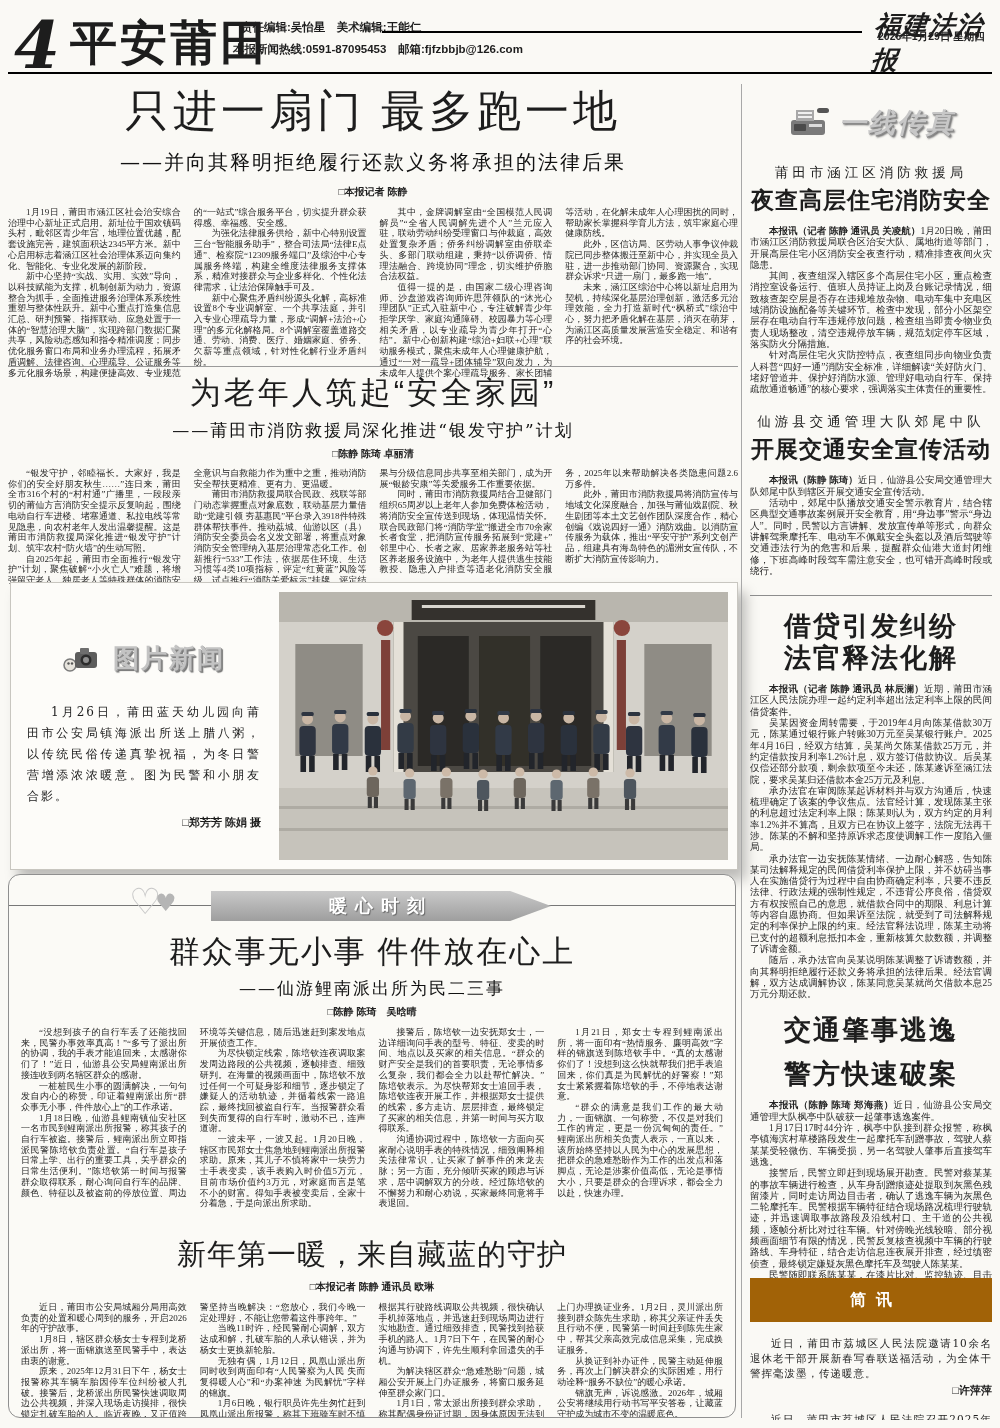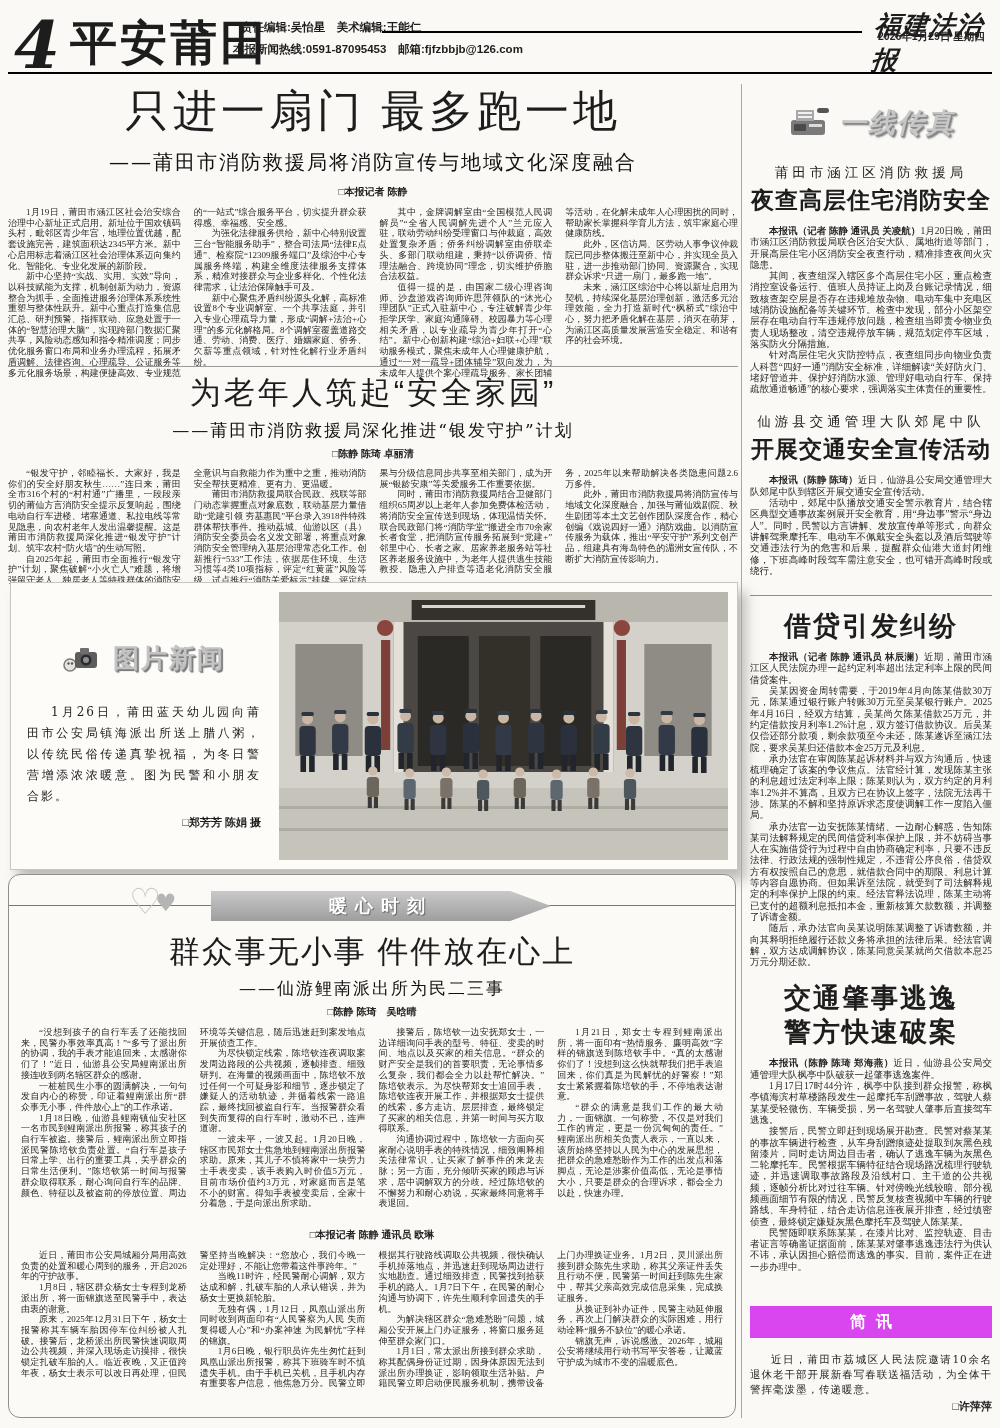--- a/index.html
+++ b/index.html
@@ -71,41 +71,41 @@
   .side-banner{display:flex;align-items:center;justify-content:center;gap:8px;margin-top:16px;height:46px;}
   .side-banner .label{font:italic 900 27px "Liberation Sans", sans-serif;color:#c7c7c7;text-shadow:1px 1px 0 #8a8a8a,2px 2px 2px #6b6b6b;letter-spacing:2px;}
   .kicker{font-family:"DejaVu Serif", serif;font-size:13.5px;letter-spacing:4px;text-align:center;margin-top:18px;}
   .side-h{font-family:"Liberation Sans", sans-serif;font-weight:900;text-align:center;font-size:23px;letter-spacing:1px;margin-top:3px;}
   .side-h2{font-family:"Liberation Sans", sans-serif;font-weight:900;text-align:center;font-size:27px;letter-spacing:2px;line-height:32px;margin-top:14px;}
   .sbody{font-size:9.5px;line-height:11.3px;color:#262626;margin-top:9px;}
   .sbody p{margin:0;text-indent:2em;text-align:justify;}
   .sbody .lead-p b{font-family:"Liberation Sans", sans-serif;}
   .side-hr{border:none;border-top:1px solid #8d8d8d;margin:18px 0 2px 0;}
   .briefs{position:absolute;left:0;right:0;top:1194px;bottom:0;background:#faf9f5;}
-  .briefs-bar{height:32px;background:#d946ef;color:#fff;display:flex;align-items:center;justify-content:center;font:900 16px "Liberation Sans", sans-serif;letter-spacing:10px;text-indent:10px;margin-top:28px;}
+  .briefs-bar{height:44px;background:#a16207;color:#fff;display:flex;align-items:center;justify-content:center;font:900 16px "Liberation Sans", sans-serif;letter-spacing:10px;text-indent:10px;}
   .brief-item{margin-top:14px;font-size:10.5px;line-height:15px;letter-spacing:1px;text-indent:2em;text-align:justify;font-family:"DejaVu Serif", serif;}
   .brief-by{text-align:right;font:bold 11px "Liberation Sans", sans-serif;margin-top:2px;}
 </style>
 </head>
 <body>
 
 <div class="page">
 
   <div class="page-num">4</div>
   <div class="section-title">平安莆田</div>
   <div class="mast-editors">责任编辑:吴怡星　美术编辑:王能仁</div>
   <div class="mast-midrule"></div>
   <div class="mast-hotline">本报新闻热线:0591-87095453　邮箱:fjfzbbjb@126.com</div>
   <div class="paper-logo">福建法治报</div>
   <div class="date-line">2026年1月29日 星期四</div>
   <div class="mast-rule"></div>
 
   <div class="lead-art">
     <h1 class="h-main">只进一扇门 最多跑一地</h1>
-    <div class="subhead">——莆田市消防救援局将消防宣传与地域文化深度融合</div>
+    <div class="subhead">——并向其释明拒绝履行还款义务将承担的法律后果</div>
     <div class="byline">□本报记者 陈静</div>
     <div class="abody cols4">
         <p>1月19日，莆田市涵江区社会治安综合治理中心新址正式启用。新址位于国欢镇码头村，毗邻区青少年宫，地理位置优越，配套设施完善，建筑面积达2345平方米。新中心启用标志着涵江区社会治理体系迈向集约化、智能化、专业化发展的新阶段。</p>
         <p>新中心坚持“实战、实用、实效”导向，以科技赋能为支撑，机制创新为动力，资源整合为抓手，全面推进服务治理体系系统性重塑与整体性跃升。新中心重点打造集信息汇总、研判预警、指挥联动、应急处置于一体的“智慧治理大脑”，实现跨部门数据汇聚共享，风险动态感知和指令精准调度；同步优化服务窗口布局和业务办理流程，拓展矛盾调解、法律咨询、心理疏导、公证服务等多元化服务场景，构建便捷高效、专业规范的“一站式”综合服务平台，切实提升群众获得感、幸福感、安全感。</p>
         <p>为强化法律服务供给，新中心特别设置三台“智能服务助手”，整合司法局“法律E点通”、检察院“12309服务端口”及综治中心专属服务终端，构建全维度法律服务支撑体系，精准对接群众与企业多样化、个性化法律需求，让法治保障触手可及。</p>
         <p>新中心聚焦矛盾纠纷源头化解，高标准设置8个专业调解室、一个共享法庭，并引入专业心理疏导力量，形成“调解+法治+心理”的多元化解格局。8个调解室覆盖道路交通、劳动、消费、医疗、婚姻家庭、侨务、欠薪等重点领域，针对性化解行业矛盾纠纷。</p>
         <p>其中，金牌调解室由“全国模范人民调解员”“全省人民调解先进个人”兰元应入驻，联动劳动纠纷受理窗口与仲裁庭，高效处置复杂矛盾；侨务纠纷调解室由侨联牵头、多部门联动组建，秉持“以侨调侨、情理法融合、跨境协同”理念，切实维护侨胞合法权益。</p>
         <p>值得一提的是，由国家二级心理咨询师、沙盘游戏咨询师许思萍领队的“沐光心理团队”正式入驻新中心，专注破解青少年拒学厌学、家庭沟通障碍、校园暴力等心理相关矛盾，以专业疏导为青少年打开“心结”。新中心创新构建“综治+妇联+心理”联动服务模式，聚焦未成年人心理健康护航，通过“一对一疏导+团体辅导”双向发力，为未成年人提供个案心理疏导服务、家长团辅等活动，在化解未成年人心理困扰的同时，帮助家长掌握科学育儿方法，筑牢家庭心理健康防线。</p>
         <p>此外，区信访局、区劳动人事争议仲裁院已同步整体搬迁至新中心，并实现全员入驻，进一步推动部门协同、资源聚合，实现群众诉求“只进一扇门，最多跑一地”。</p>
         <p>未来，涵江区综治中心将以新址启用为契机，持续深化基层治理创新，激活多元治理效能，全力打造新时代“枫桥式”综治中心，努力把矛盾化解在基层，消灭在萌芽，为涵江区高质量发展营造安全稳定、和谐有序的社会环境。</p>
@@ -226,20 +226,21 @@
           <p>为尽快锁定线索，陈培钦连夜调取案发周边路段的公共视频，逐帧排查、细致研判。在海量的视频画面中，陈培钦不放过任何一个可疑身影和细节，逐步锁定了嫌疑人的活动轨迹，并循着线索一路追踪，最终找回被盗自行车。当报警群众看到失而复得的自行车时，激动不已，连声道谢。</p>
           <p>一波未平，一波又起。1月20日晚，辖区市民郑女士焦急地到鲤南派出所报警求助。原来，其儿子不慎将家中一块劳力士手表变卖，该手表购入时价值5万元，目前市场价值约3万元，对家庭而言是笔不小的财富。得知手表被变卖后，全家十分着急，于是向派出所求助。</p>
           <p>接警后，陈培钦一边安抚郑女士，一边详细询问手表的型号、特征、变卖的时间、地点以及买家的相关信息。“群众的财产安全是我们的首要职责，无论事情多么复杂，我们都会全力以赴帮忙解决。”陈培钦表示。为尽快帮郑女士追回手表，陈培钦连夜开展工作，并根据郑女士提供的线索，多方走访、层层排查，最终锁定了买家的相关信息，并第一时间与买方取得联系。</p>
           <p>沟通协调过程中，陈培钦一方面向买家耐心说明手表的特殊情况，细致阐释相关法律常识，让买家了解事件的来龙去脉；另一方面，充分倾听买家的顾虑与诉求，居中调解双方的分歧。经过陈培钦的不懈努力和耐心劝说，买家最终同意将手表退回。</p>
           <p>1月21日，郑女士专程到鲤南派出所，将一面印有“热情服务、廉明高效”字样的锦旗送到陈培钦手中。“真的太感谢你们了！没想到这么快就帮我们把手表追回来，你们真是为民解忧的好警察！”郑女士紧紧握着陈培钦的手，不停地表达谢意。</p>
           <p>“群众的满意是我们工作的最大动力，一面锦旗、一句称赞，不仅是对我们工作的肯定，更是一份沉甸甸的责任。”鲤南派出所相关负责人表示，一直以来，该所始终坚持以人民为中心的发展思想，把群众的急难愁盼作为工作的出发点和落脚点，无论是涉案价值高低，无论是事情大小，只要是群众的合理诉求，都会全力以赴，快速办理。</p>
         </div>
     </div>
 
     <div class="warm-a2">
+      <h2 class="h-main">新年第一暖，来自藏蓝的守护</h2>
       <div class="byline">□本报记者 陈静 通讯员 欧琳</div>
       <div class="abody cols4">
           <p>近日，莆田市公安局城厢分局用高效负责的处置和暖心周到的服务，开启2026年的守护故事。</p>
           <p>1月8日，辖区群众杨女士专程到龙桥派出所，将一面锦旗送至民警手中，表达由衷的谢意。</p>
           <p>原来，2025年12月31日下午，杨女士报警称其车辆车胎因停车位纠纷被人扎破。接警后，龙桥派出所民警快速调取周边公共视频，并深入现场走访摸排，很快锁定扎破车胎的人。临近夜晚，又正值跨年夜，杨女士表示可以改日再处理，但民警坚持当晚解决：“您放心，我们今晚一定处理好，不能让您带着这件事跨年。”</p>
           <p>当晚11时许，经民警耐心调解，双方达成和解，扎破车胎的人承认错误，并为杨女士更换新轮胎。</p>
           <p>无独有偶，1月12日，凤凰山派出所同时收到两面印有“人民警察为人民 失而复得暖人心”和“办案神速 为民解忧”字样的锦旗。</p>
           <p>1月6日晚，银行职员许先生匆忙赶到凤凰山派出所报警，称其下班骑车时不慎遗失手机。由于手机已关机，且手机内存有重要客户信息，他焦急万分。民警立即根据其行驶路线调取公共视频，很快确认手机掉落地点，并迅速赶到现场周边进行实地勘查。通过细致排查，民警找到拾获手机的路人。1月7日下午，在民警的耐心沟通与协调下，许先生顺利拿回遗失的手机。</p>
           <p>为解决辖区群众“急难愁盼”问题，城厢公安开展上门办证服务，将窗口服务延伸至群众家门口。</p>
           <p>1月1日，常太派出所接到群众求助，称其配偶身份证过期，因身体原因无法到派出所办理换证，影响领取生活补贴。户籍民警立即启动便民服务机制，携带设备上门办理换证业务。1月2日，灵川派出所接到群众陈先生求助，称其父亲证件丢失且行动不便，民警第一时间赶到陈先生家中，帮其父亲高效完成信息采集，完成换证服务。</p>
@@ -280,29 +281,30 @@
       <div class="sbody">
         <p class="lead-p"><b>本报讯（陈静 陈琦）</b><span>近日，仙游县公安局交通管理大队郊尾中队到辖区开展交通安全宣传活动。</span></p>
         <span><p>活动中，郊尾中队播放交通安全警示教育片，结合辖区典型交通事故案例展开安全教育，用“身边事”警示“身边人”。同时，民警以方言讲解、发放宣传单等形式，向群众讲解驾乘摩托车、电动车不佩戴安全头盔以及酒后驾驶等交通违法行为的危害和后果，提醒群众仙港大道封闭维修，下班高峰时段驾车需注意安全，也可错开高峰时段或绕行。</p></span>
       </div>
     </div>
 
     <hr class="side-hr">
 
     <div>
       <div class="side-h2">借贷引发纠纷</div>
+      <div class="side-h2" style="margin-top:0">法官释法化解</div>
       <div class="sbody">
         <p class="lead-p"><b>本报讯（记者 陈静 通讯员 林辰澜）</b><span>近期，莆田市涵江区人民法院办理一起约定利率超出法定利率上限的民间借贷案件。</span></p>
         <span><p>吴某因资金周转需要，于2019年4月向陈某借款30万元，陈某通过银行账户转账30万元至吴某银行账户。2025年4月16日，经双方结算，吴某尚欠陈某借款25万元，并约定借款按月利率1.2%计息，双方签订借款协议。后吴某仅偿还部分款项，剩余款项至今未还，陈某遂诉至涵江法院，要求吴某归还借款本金25万元及利息。</p><p>承办法官在审阅陈某起诉材料并与双方沟通后，快速梳理确定了该案的争议焦点。法官经计算，发现陈某主张的利息超过法定利率上限；陈某则认为，双方约定的月利率1.2%并不算高，且双方已在协议上签字，法院无法再干涉。陈某的不解和坚持原诉求态度使调解工作一度陷入僵局。</p><p>承办法官一边安抚陈某情绪、一边耐心解惑，告知陈某司法解释规定的民间借贷利率保护上限，并不妨碍当事人在实施借贷行为过程中自由协商确定利率，只要不违反法律、行政法规的强制性规定，不违背公序良俗，借贷双方有权按照自己的意思，就借款合同中的期限、利息计算等内容自愿协商。但如果诉至法院，就受到了司法解释规定的利率保护上限的约束。经法官释法说理，陈某主动将已支付的超额利息抵扣本金，重新核算欠款数额，并调整了诉请金额。</p><p>随后，承办法官向吴某说明陈某调整了诉请数额，并向其释明拒绝履行还款义务将承担的法律后果。经法官调解，双方达成调解协议，陈某同意吴某就尚欠借款本息25万元分期还款。</p></span>
       </div>
     </div>
 
     <div>
       <div class="side-h2">交通肇事逃逸</div>
-      <div class="side-h2" style="margin-top:2px">警方快速破案</div>
+      <div class="side-h2" style="margin-top:12px">警方快速破案</div>
       <div class="sbody">
         <p class="lead-p"><b>本报讯（陈静 陈琦 郑海燕）</b><span>近日，仙游县公安局交通管理大队枫亭中队破获一起肇事逃逸案件。</span></p>
         <span><p>1月17日17时44分许，枫亭中队接到群众报警，称枫亭镇海滨村草楼路段发生一起摩托车刮蹭事故，驾驶人蔡某某受轻微伤、车辆受损，另一名驾驶人肇事后直接驾车逃逸。</p><p>接警后，民警立即赶到现场展开勘查。民警对蔡某某的事故车辆进行检查，从车身刮蹭痕迹处提取到灰黑色残留漆片，同时走访周边目击者，确认了逃逸车辆为灰黑色二轮摩托车。民警根据车辆特征结合现场路况梳理行驶轨迹，并迅速调取事故路段及沿线村口、主干道的公共视频，逐帧分析比对过往车辆。针对傍晚光线较暗、部分视频画面细节有限的情况，民警反复核查视频中车辆的行驶路线、车身特征，结合走访信息连夜展开排查，经过缜密侦查，最终锁定嫌疑灰黑色摩托车及驾驶人陈某某。</p><p>民警随即联系陈某某，在漆片比对、监控轨迹、目击者证言等确凿证据面前，陈某某对肇事逃逸违法行为供认不讳，承认因担心赔偿而逃逸的事实。目前，案件正在进一步办理中。</p></span>
       </div>
     </div>
 
     <div class="briefs">
       <div class="briefs-bar">简讯</div>
       <div class="brief-item">近日，莆田市荔城区人民法院邀请10余名退休老干部开展新春写春联送福活动，为全体干警挥毫泼墨，传递暖意。</div>
       <div class="brief-by">□许萍萍</div>

